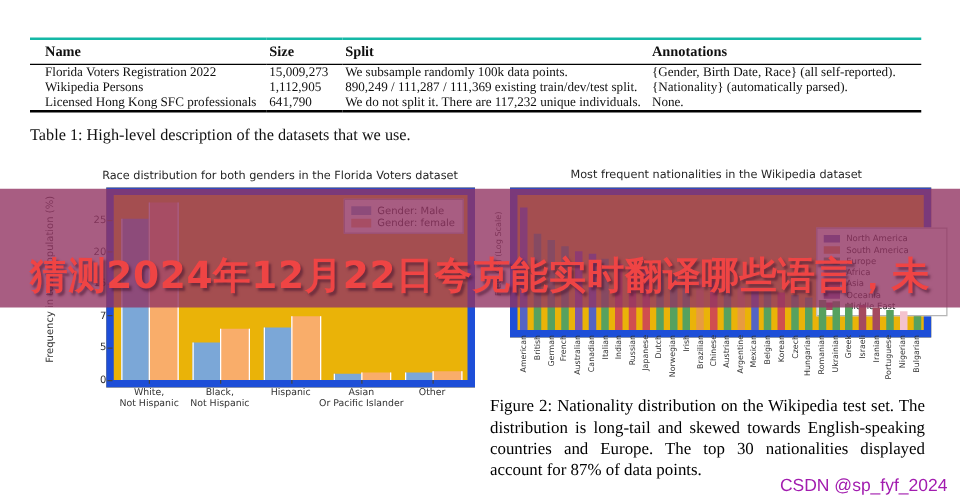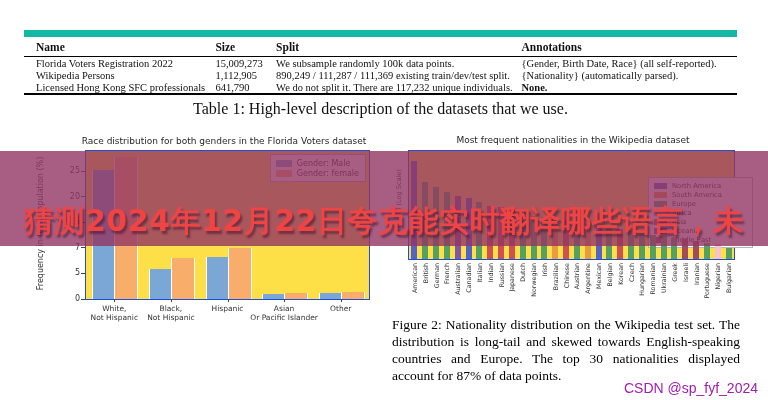--- a/index.html
+++ b/index.html
@@ -2,37 +2,37 @@
 <html><head>
 <meta charset="utf-8">
 <style>
   html,body{margin:0;padding:0;}
   .page{position:relative;width:768px;height:400px;background:#ffffff;overflow:hidden;
         font-family:"Liberation Serif",serif;color:#111;}
 
   
   .tblwrap{position:absolute;left:24px;top:30px;width:713px;}
   table.datasets{border-collapse:collapse;width:100%;
-    border-top:7px solid #14b8a6;border-bottom:2px solid #000;}
+    border-top:2px solid #14b8a6;border-bottom:2px solid #000;}
   table.datasets th{font-size:11.5px;font-weight:bold;text-align:left;
     padding:4px 2px 3px 2px;border-bottom:1px solid #000;}
   table.datasets td{font-size:10.5px;padding:0.5px 2px;vertical-align:top;}
   table.datasets th:first-child,table.datasets td:first-child{padding-left:12px;}
-  .tbl-caption{position:absolute;left:24px;top:100px;width:713px;text-align:center;
-    font-size:16px;}
+  .tbl-caption{position:absolute;left:24px;top:100px;width:713px;text-align:left;
+    font-size:13px;}
 
   
   .fig{position:absolute;}
   #fig1{left:24px;top:130px;width:350px;height:270px;}
   #fig2{left:390px;top:128px;width:354px;height:272px;}
   .fig-title{position:absolute;text-align:center;font-family:"DejaVu Sans",sans-serif;
     font-size:9px;color:#262626;}
   #fig1 .fig-title{left:40px;top:6px;width:320px;}
   #fig2 .fig-title{left:18px;top:7px;width:330px;}
-  .plot{position:absolute;border:1px solid #1d4ed8;background:#fde047;}
+  .plot{position:absolute;border:6px solid #1d4ed8;background:#eab308;}
   #f1-plot{left:61px;top:20px;width:283px;height:148px;}
   #f2-plot{left:18px;top:22px;width:325px;height:108px;}
   .ylabel{position:absolute;font-family:"DejaVu Sans",sans-serif;color:#333;
     text-align:center;transform:rotate(-90deg);}
   #fig1 .ylabel{left:-58px;top:89px;width:148px;font-size:8px;}
   #fig2 .ylabel{left:-45px;top:71px;width:108px;font-size:6.5px;}
   .bar{position:absolute;bottom:0;}
   .ytick-label{position:absolute;font-family:"DejaVu Sans",sans-serif;font-size:8px;
     color:#333;width:30px;text-align:right;}
   .ytick-mark{position:absolute;height:1px;width:4px;background:#444;}
@@ -92,21 +92,21 @@
           <tr>
             <td style="width: 179px;">Wikipedia Persons</td>
             <td style="width: 57px;">1,112,905</td>
             <td style="width: 247px;">890,249 / 111,287 / 111,369 existing train/dev/test split.</td>
             <td style="width: 218px;">{Nationality} (automatically parsed).</td>
           </tr>
           <tr>
             <td style="width: 179px;">Licensed Hong Kong SFC professionals</td>
             <td style="width: 57px;">641,790</td>
             <td style="width: 247px;">We do not split it. There are 117,232 unique individuals.</td>
-            <td style="width: 218px; font-weight: bold;">None.</td>
+            <td style="width: 218px;">None.</td>
           </tr>
         </tbody>
     </table>
   </div>
   <div class="tbl-caption">Table 1: High-level description of the datasets that we use.</div>
 
   <div class="fig" id="fig1">
     <div class="fig-title">Race distribution for both genders in the Florida Voters dataset</div>
     <div class="ylabel">Frequency in total population (%)</div>
     <div class="plot" id="f1-plot">

